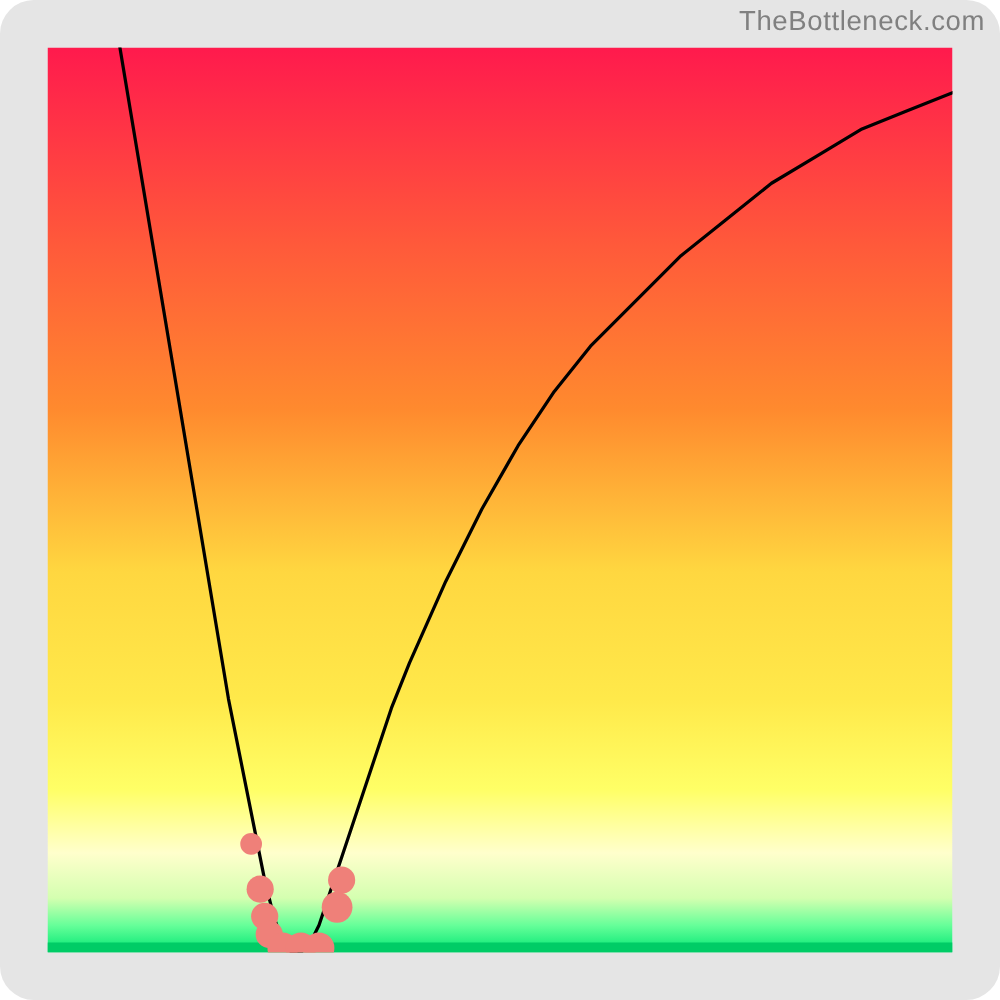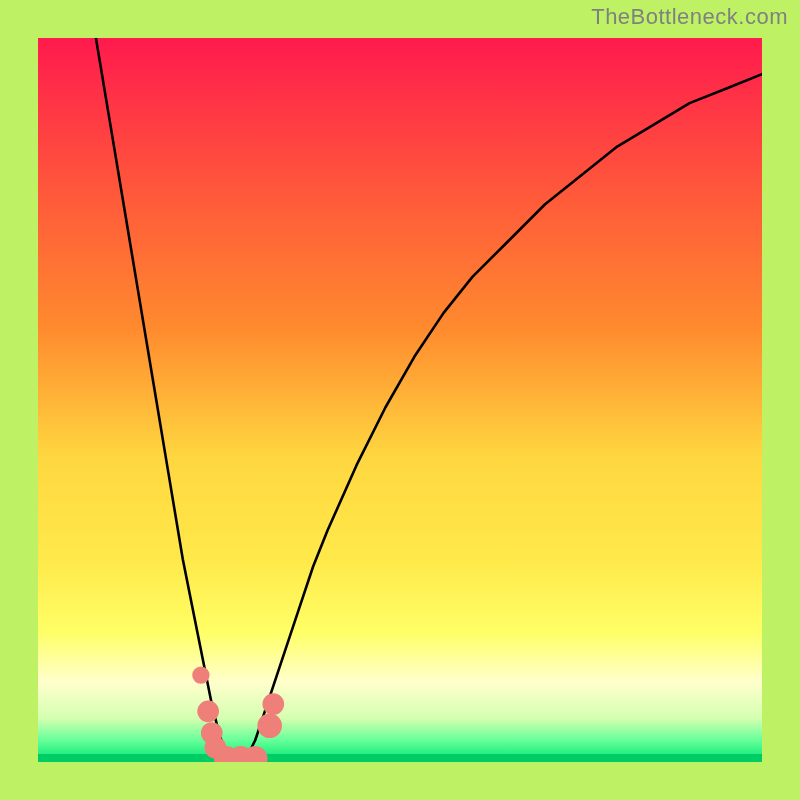--- a/index.html
+++ b/index.html
@@ -6,22 +6,23 @@
     margin: 0;
     padding: 0;
     width: 800px;
     height: 800px;
     overflow: hidden;
     font-family: Arial, Helvetica, sans-serif;
   }
   .frame {
     width: 800px;
     height: 800px;
-    background: #bef264;
+    background: #e5e5e5;
     position: relative;
+    border-radius: 27px;
   }
   .watermark {
     position: absolute;
     top: 4px;
     right: 12px;
     color: #808080;
     font-size: 22px;
     letter-spacing: 0.5px;
     z-index: 10;
   }

